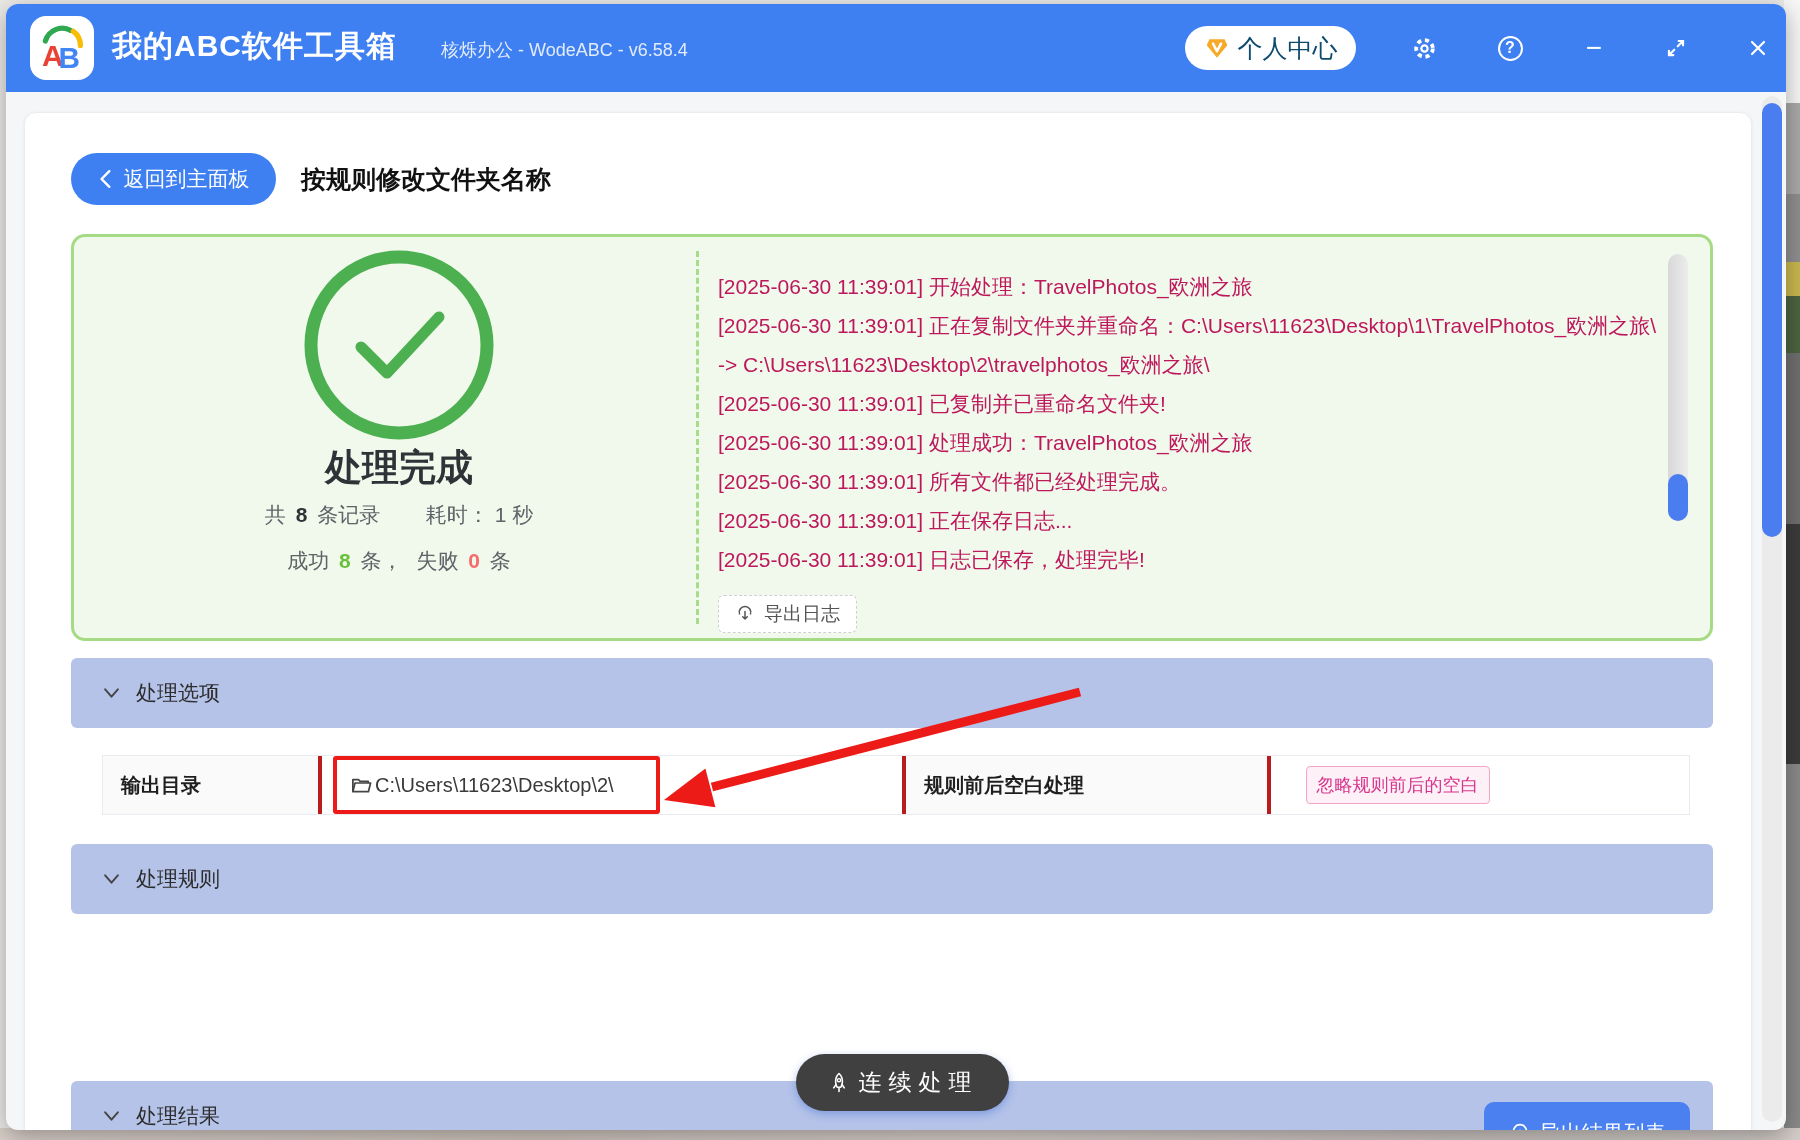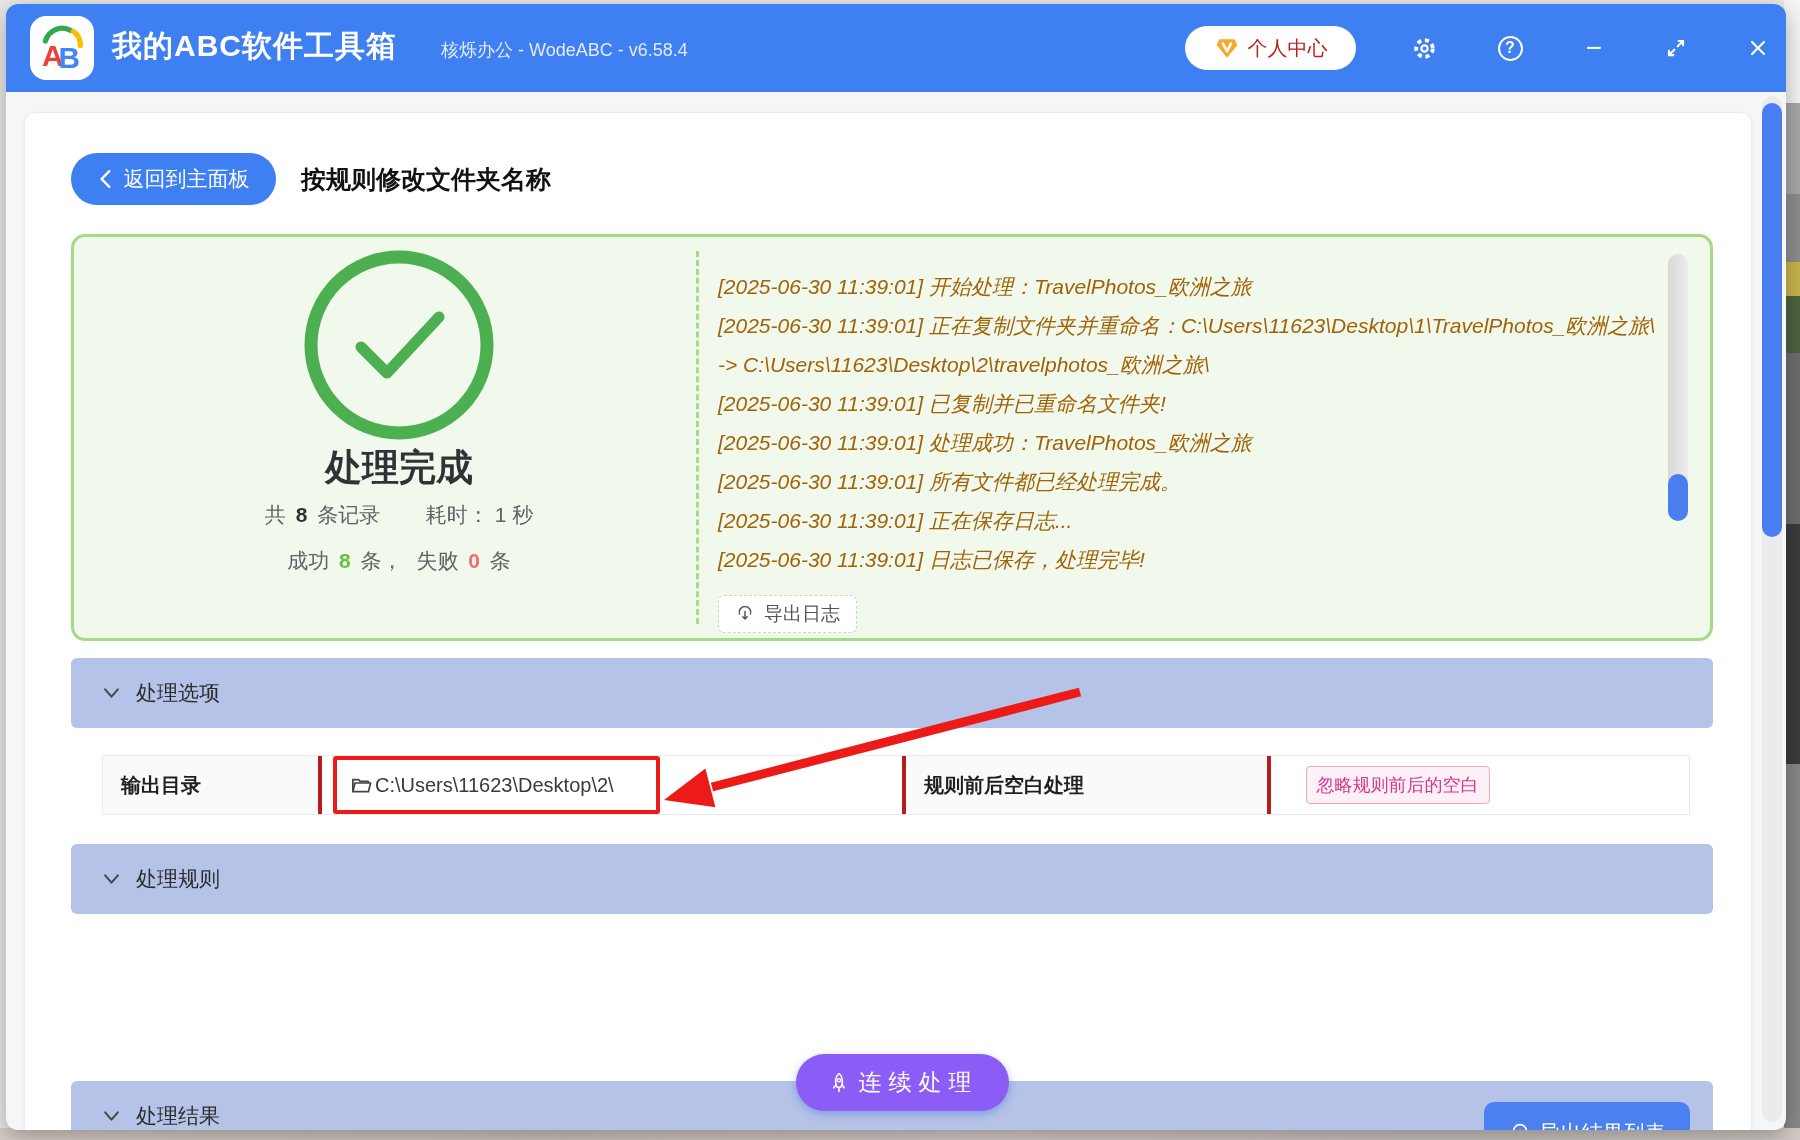--- a/index.html
+++ b/index.html
@@ -33,21 +33,21 @@
   .logo-box {
     position:absolute; left:24px; top:12px; width:64px; height:64px;
     background:#fff; border-radius:16px; display:flex; align-items:center; justify-content:center;
   }
   .app-title { position:absolute; left:106px; top:22px; color:#fff; font-size:30px; font-weight:bold; letter-spacing:1px; }
   .app-subtitle { position:absolute; left:435px; top:34px; color:rgba(255,255,255,.85); font-size:18px; }
   .user-pill {
     position:absolute; left:1179px; top:22px; width:171px; height:44px; border-radius:22px;
     background:#fff; display:flex; align-items:center; justify-content:center; gap:8px; cursor:pointer;
   }
-  .user-pill span { font-size:20px; color:#b91c1c; }
+  .user-pill span { font-size:25px; color:#0c4a6e; }
   .tb-icon { position:absolute; top:30px; width:28px; height:28px; display:flex; align-items:center; justify-content:center; cursor:pointer; }
   .help-circle { width:25px; height:25px; border:2px solid #fff; border-radius:50%;
     display:flex; align-items:center; justify-content:center; color:#fff; font-size:16px; font-weight:bold; }
   .min-glyph { color:#fff; font-size:28px; line-height:28px; }
   
   .card {
     position:absolute; left:18px; top:108px; width:1728px; height:1060px;
     background:#fff; border:1px solid #ececec; border-radius:12px;
     box-shadow:0 1px 4px rgba(0,0,0,.05);
   }
@@ -65,21 +65,21 @@
   }
   .check-ring { position:absolute; left:225px; top:8px; }
   .status-title { position:absolute; left:0; top:206px; width:650px; text-align:center; font-size:37px; font-weight:bold; color:#2f3237; }
   .stats-line { position:absolute; left:0; width:650px; text-align:center; font-size:21px; color:#5f6368; }
   .stats-1 { top:264px; } .stats-2 { top:310px; }
   .stat-num { font-weight:bold; color:#2f3237; padding:0 4px; }
   .num-green { color:#67c23a; } .num-red { color:#f56c6c; }
   .stat-gap { display:inline-block; width:34px; }
   .log-divider { position:absolute; left:622px; top:14px; bottom:14px; border-left:3px dashed #a9db8d; }
   .log-area { position:absolute; left:644px; top:30px; width:945px; }
-  .log-line { font-size:21px; line-height:39px; color:#a16207; word-break:break-all;font-style:italic; }
+  .log-line { font-size:21px; line-height:39px; color:#be185d; word-break:break-all; }
   .export-log-btn {
     position:absolute; left:644px; top:358px; height:38px; padding:0 16px;
     background:#fff; border:1px dashed #cfcfcf; border-radius:6px;
     display:flex; align-items:center; gap:9px; font-size:19px; color:#555; cursor:pointer;
   }
   .panel-scroll-track { position:absolute; left:1594px; top:17px; width:20px; height:266px; border-radius:10px;
     background:linear-gradient(90deg,#d8d8d8,#ececec); }
   .panel-scroll-thumb { position:absolute; left:0; top:220px; width:20px; height:47px; border-radius:10px; background:#4a7df0; }
   
   .section-bar {
@@ -111,21 +111,21 @@
   .rules-table { position:absolute; left:60px; top:833px; width:1605px; border:1px solid #ebeef1; }
   .tr { display:flex; }
   .th, .td { padding-left:24px; display:flex; align-items:center; border-right:1px solid #ebeef1; }
   .th:last-child, .td:last-child { border-right:none; }
   .thead { background:#fbfbfb; height:56px; font-weight:bold; font-size:20px; color:#1f1f1f; border-bottom:1px solid #ebeef1; }
   .tbody { height:55px; font-size:20px; color:#333; background:#fff; }
   .col-1 { width:324px; } .col-2 { width:187px; } .col-3 { width:1092px; }
   
   .continue-btn {
     position:absolute; left:771px; top:941px; width:213px; height:57px; border-radius:29px;
-    background:#8b5cf6; color:#fff; border:none; display:flex; align-items:center; justify-content:center; gap:8px;
+    background:#404040; color:#fff; border:none; display:flex; align-items:center; justify-content:center; gap:8px;
     font-size:23px; letter-spacing:7px; cursor:pointer; z-index:6; box-shadow:0 3px 8px rgba(30,80,200,.35);
   }
   .export-results-btn {
     position:absolute; left:1459px; top:989px; width:206px; height:62px; border-radius:10px;
     background:#4a80ef; color:#fff; border:none; display:flex; align-items:center; justify-content:center; gap:9px;
     font-size:21px; cursor:pointer; z-index:6;
   }
   
   .main-scroll-track { position:absolute; right:4px; top:92px; bottom:8px; width:20px; border-radius:10px; background:#ebebeb; }
   .main-scroll-thumb { position:absolute; left:0; top:7px; width:20px; height:434px; border-radius:10px; background:#4a7df0; }

